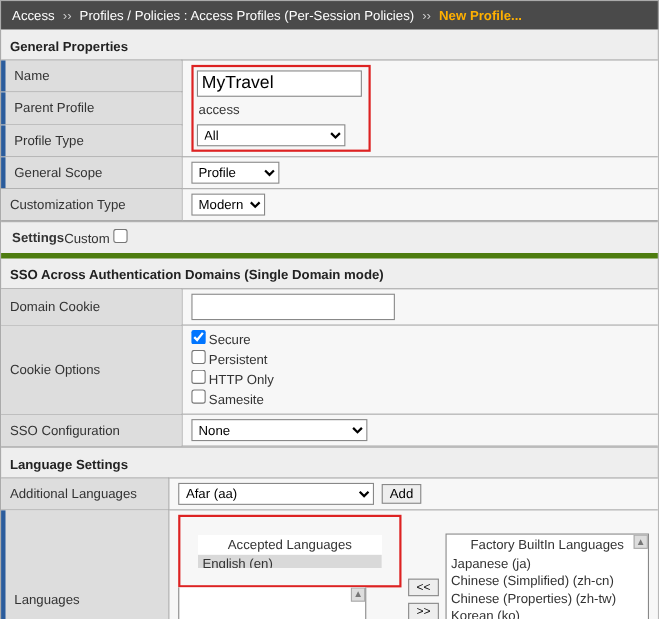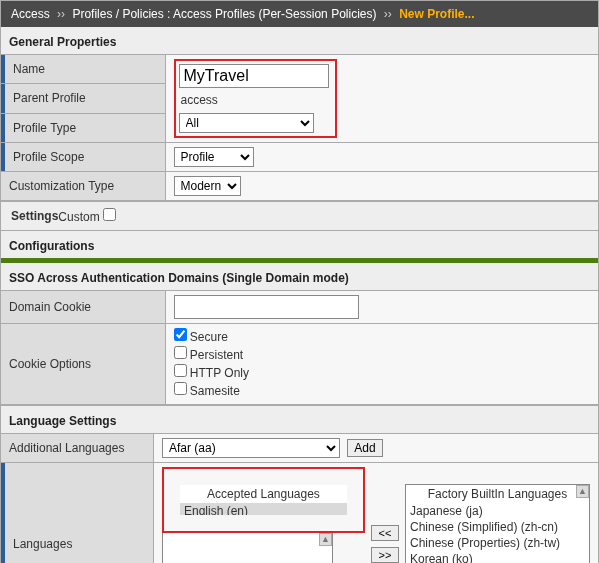--- a/index.html
+++ b/index.html
@@ -57,55 +57,58 @@
         </div>
       </td>
     </tr>
     <tr>
           <td class="label accent">Parent Profile</td>
         </tr>
     <tr>
           <td class="label accent">Profile Type</td>
         </tr>
     <tr>
-      <td class="label accent">Profile Scope</td>
+      <td class="label accent">General Scope</td>
       <td class="val"><select style="width:80px;"><option>Profile</option></select></td>
     </tr>
     <tr>
       <td class="label">Customization Type</td>
       <td class="val"><select><option>Modern</option></select></td>
     </tr>
   </tbody>
     </table>
 
   <div class="settings-row">
     <span class="lbl">Settings</span>
     <span>
       <span>Custom</span>
       <input type="checkbox" style="">
     </span>
   </div>
 
-  <div class="section-title" style="border-top:1px solid #aaa;">Configurations</div>
 
   <div class="section-title" style="border-top:5px solid #4d7c0f; font-weight:bold;">SSO Across Authentication Domains (Single Domain mode)</div>
   <table class="props">
     <tbody>
         <tr>
       <td class="label">Domain Cookie</td>
       <td class="val"><input type="text" style="width: 185px;" value=""></td>
     </tr>
     <tr>
       <td class="label">Cookie Options</td>
       <td class="val">
         <label class="cbwrap"><input type="checkbox" checked="" style=""> <span>Secure</span></label>
         <label class="cbwrap"><input type="checkbox" style=""> <span>Persistent</span></label>
         <label class="cbwrap"><input type="checkbox" style=""> <span>HTTP Only</span></label>
         <label class="cbwrap"><input type="checkbox" style=""> <span>Samesite</span></label>
       </td>
+    </tr>
+    <tr>
+      <td class="label">SSO Configuration</td>
+      <td class="val"><select style="width:160px;"><option>None</option></select></td>
     </tr>
   </tbody>
     </table>
 
   <div class="section-title" style="border-top:1px solid #aaa;">Language Settings</div>
   <table class="props">
     <tbody>
         <tr>
       <td class="label">Additional Languages</td>
       <td class="val">

